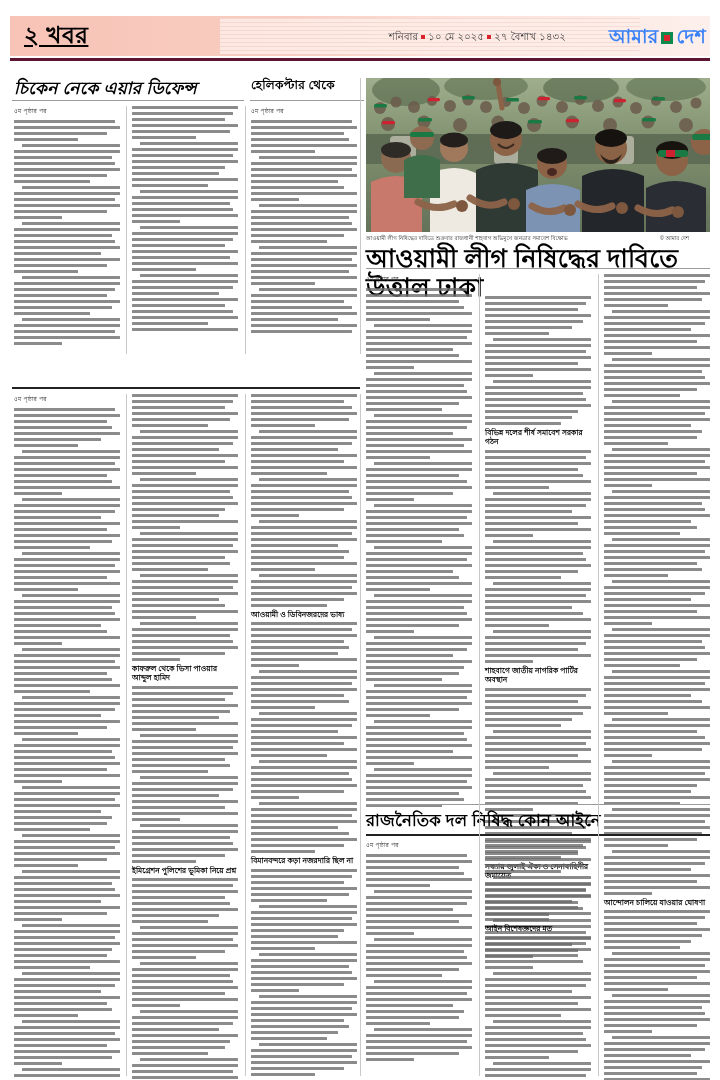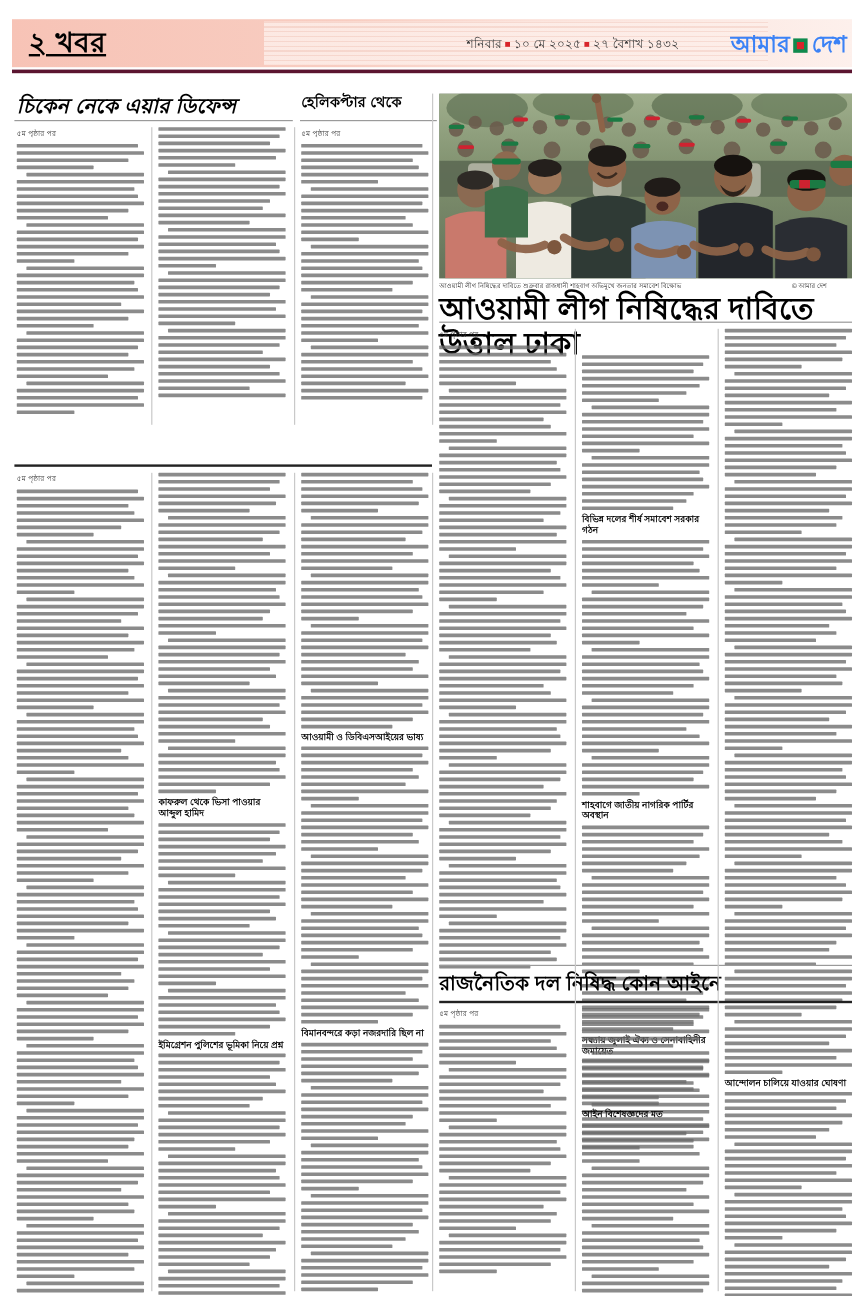--- a/index.html
+++ b/index.html
@@ -643,21 +643,21 @@
         <div class="ln s88"></div>
         <div class="ln s100"></div>
       <div class="ln s60"></div>
       <div class="ln ind"></div>
         <div class="ln s100"></div>
         <div class="ln s95"></div>
         <div class="ln s100"></div>
       <div class="ln s88"></div>
         <div class="ln s72"></div>
     </div>
-    <div class="subhead">আওয়ামী ও ডিবিএসআইয়ের ভাষ্য</div>
+    <div class="subhead">আওয়ামী ও ডিবিনজরদ়ের ভাষ্য</div>
     <div class="lines">
       <div class="ln s100"></div>
         <div class="ln s95"></div>
         <div class="ln s100"></div>
         <div class="ln s88"></div>
       <div class="ln s92"></div>
         <div class="ln s82"></div>
         <div class="ln s100"></div>
         <div class="ln s45"></div>
       <div class="ln ind"></div>

